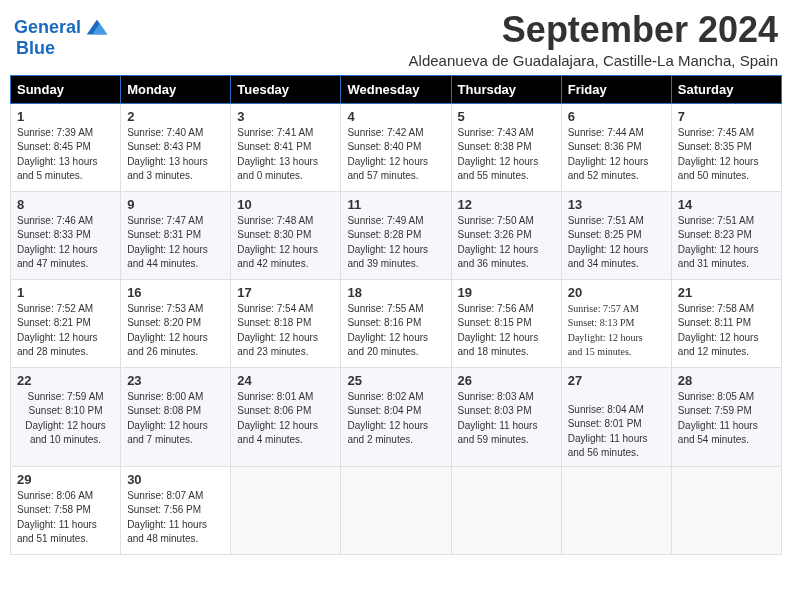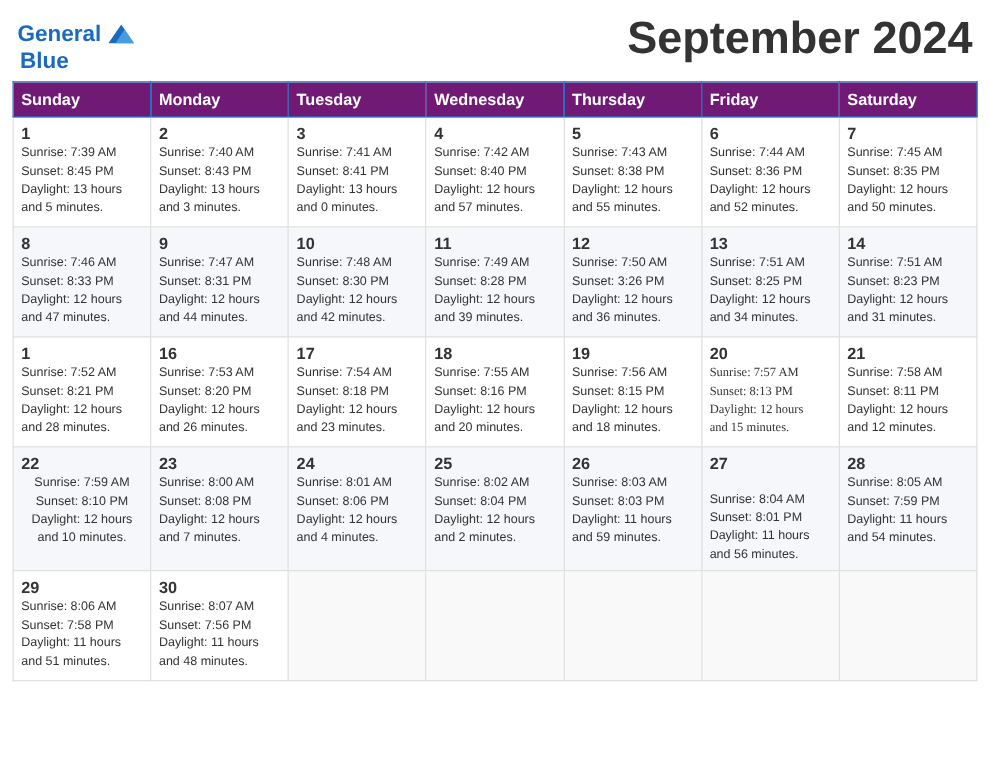--- a/index.html
+++ b/index.html
@@ -49,21 +49,21 @@
       font-size: 15px;
       color: #333;
       margin-top: 2px;
     }
     .calendar-table {
       width: 100%;
       border-collapse: collapse;
       margin-top: 6px;
     }
     .calendar-table th {
-      background-color: #701a75;
+      background-color: #000000;
       color: #fff;
       text-align: left;
       padding: 6px 6px;
       font-size: 13px;
       font-weight: bold;
       border: 1px solid #2a6fbe;
     }
     .calendar-table td {
       vertical-align: top;
       padding: 5px 6px;
@@ -107,20 +107,21 @@
         <svg class="logo-icon" viewBox="0 0 30 30">
           <polygon points="4,22 15,6 26,22" fill="#1a6bbf"></polygon>
           <polygon points="10,22 18,10 26,22" fill="#5aafef" opacity="0.7"></polygon>
         </svg>
       </div>
       <div style="font-size:18px;font-weight:bold;color:#1a6bbf;margin-top:-4px;padding-left:2px;">Blue</div>
     </div>
   </div>
   <div class="title-block">
     <div class="month-title">September 2024</div>
+    <div class="location-title">Aldeanueva de Guadalajara, Castille-La Mancha, Spain</div>
   </div>
 </div>
 
 <table class="calendar-table">
   <thead>
     <tr id="weekday-header">
         <th>Sunday</th>
         <th>Monday</th>
         <th>Tuesday</th>
         <th>Wednesday</th>

